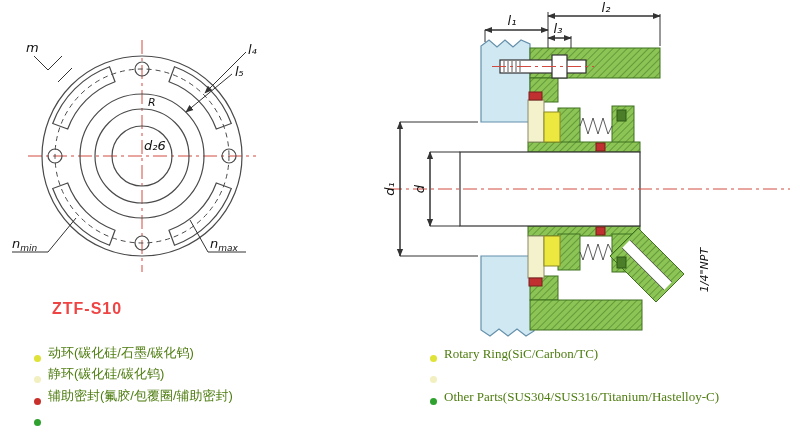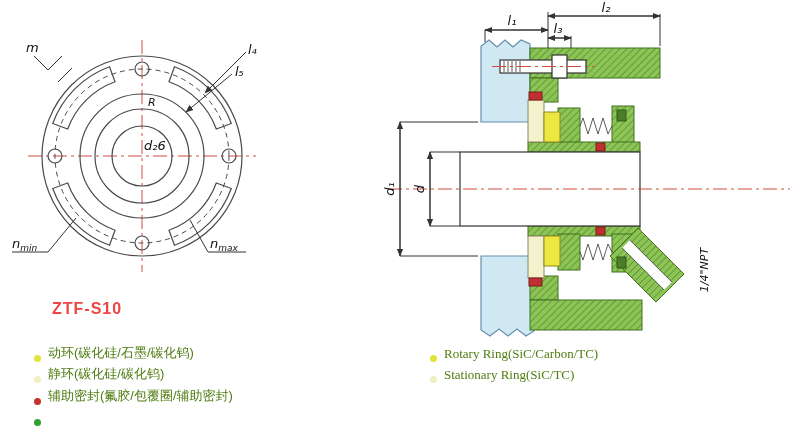--- a/index.html
+++ b/index.html
@@ -225,17 +225,20 @@
     </div>
   </div>
 
   <div class="legend legend-en">
     <div class="legend-row">
       <span class="bullet" style="background: rgb(223, 226, 55);"></span>
       <span>Rotary Ring(SiC/Carbon/TC)</span>
     </div>
     <div class="legend-row">
       <span class="bullet" style="background: rgb(242, 240, 192);"></span>
-      <span>Stationary Ring(SiC/TC)</span>
+    </div>
+    <div class="legend-row">
+      <span class="bullet" style="background: rgb(47, 161, 47);"></span>
+      <span>Other Parts(SUS304/SUS316/Titanium/Hastelloy-C)</span>
     </div>
   </div>
 
 </div>
 
 </body></html>

